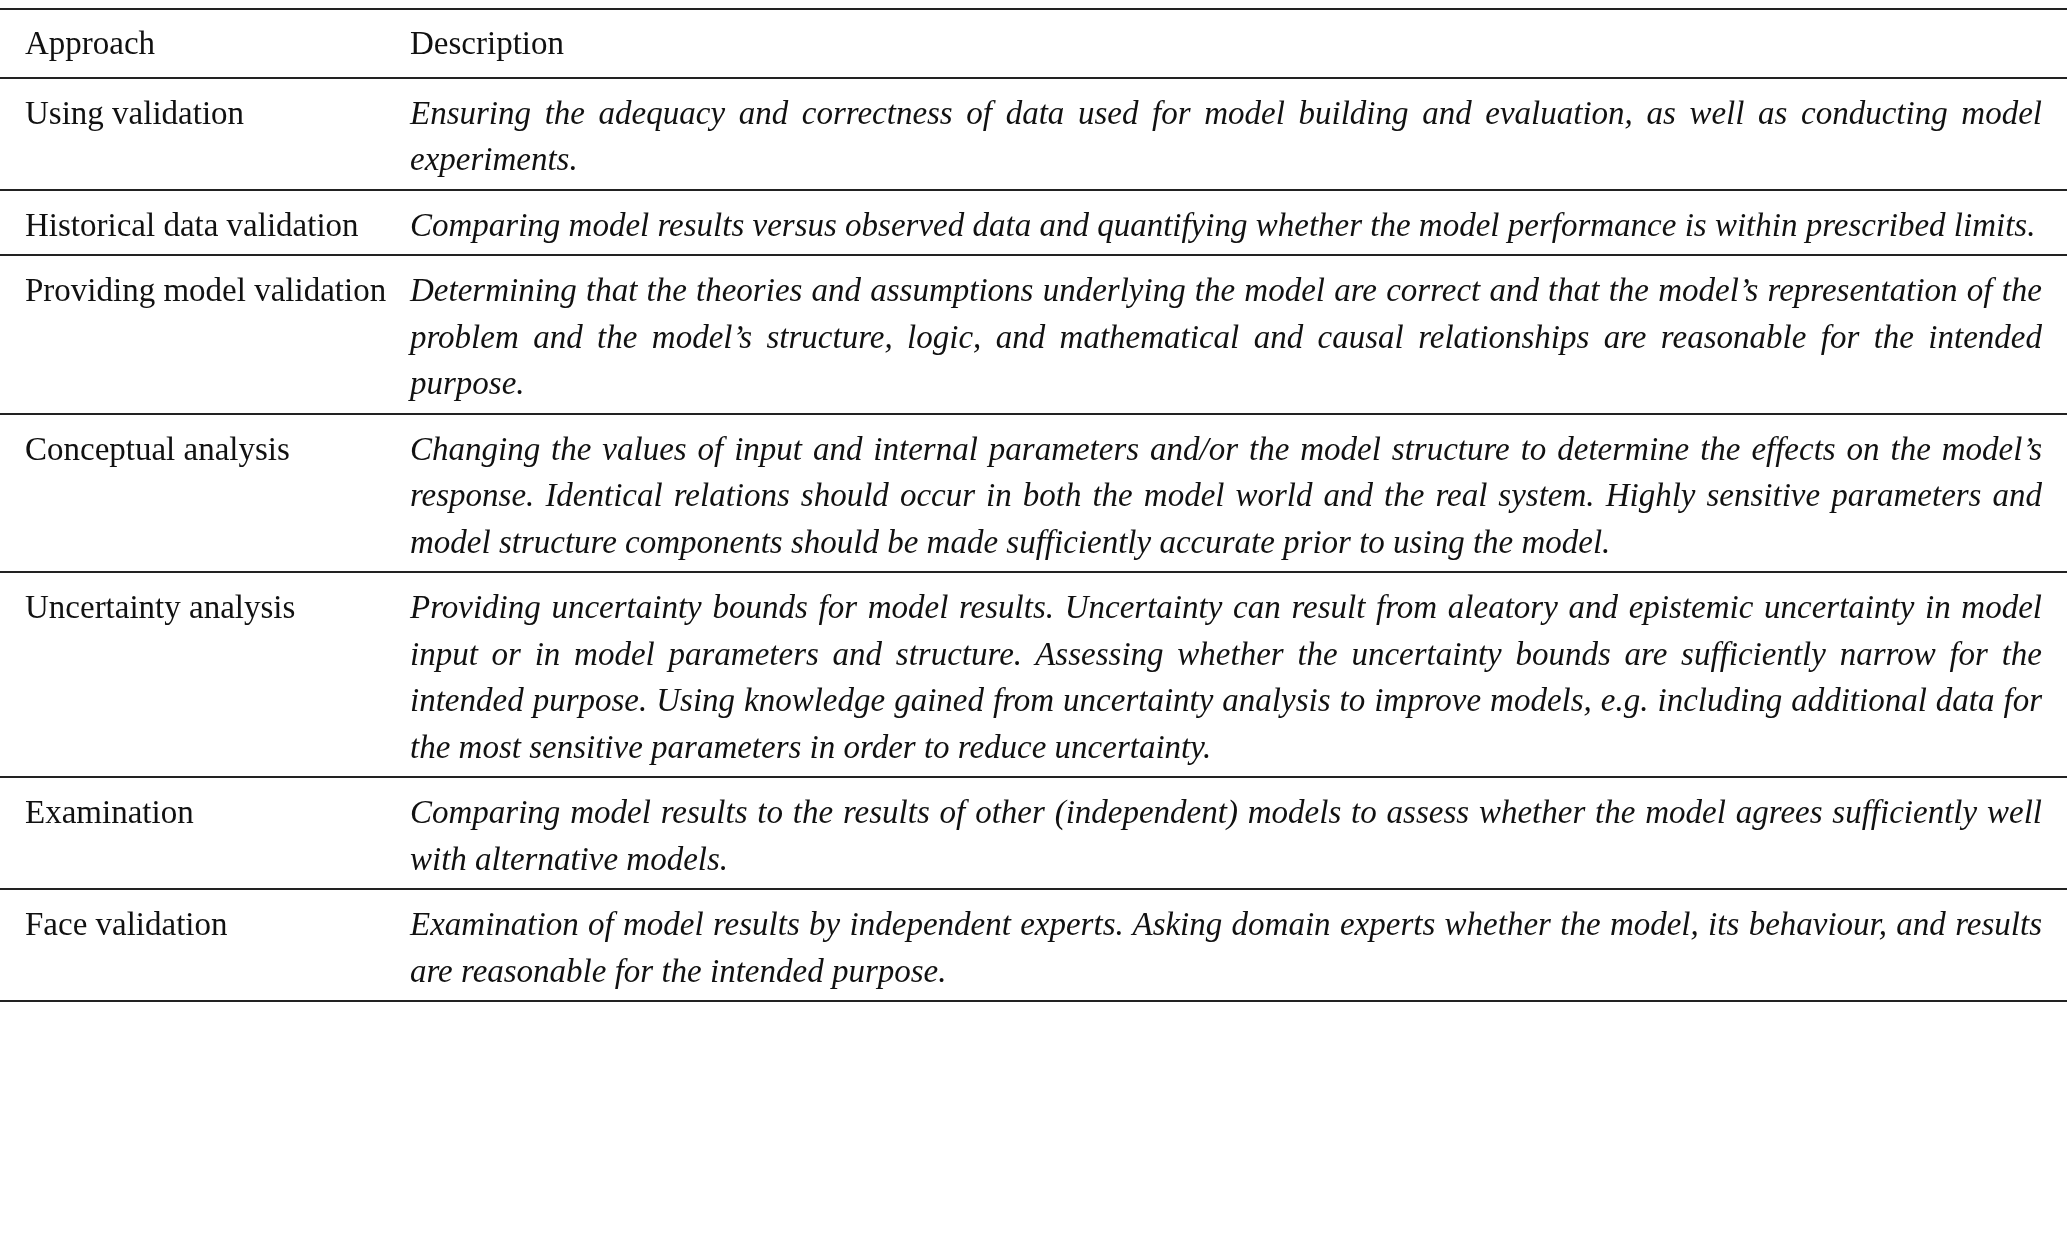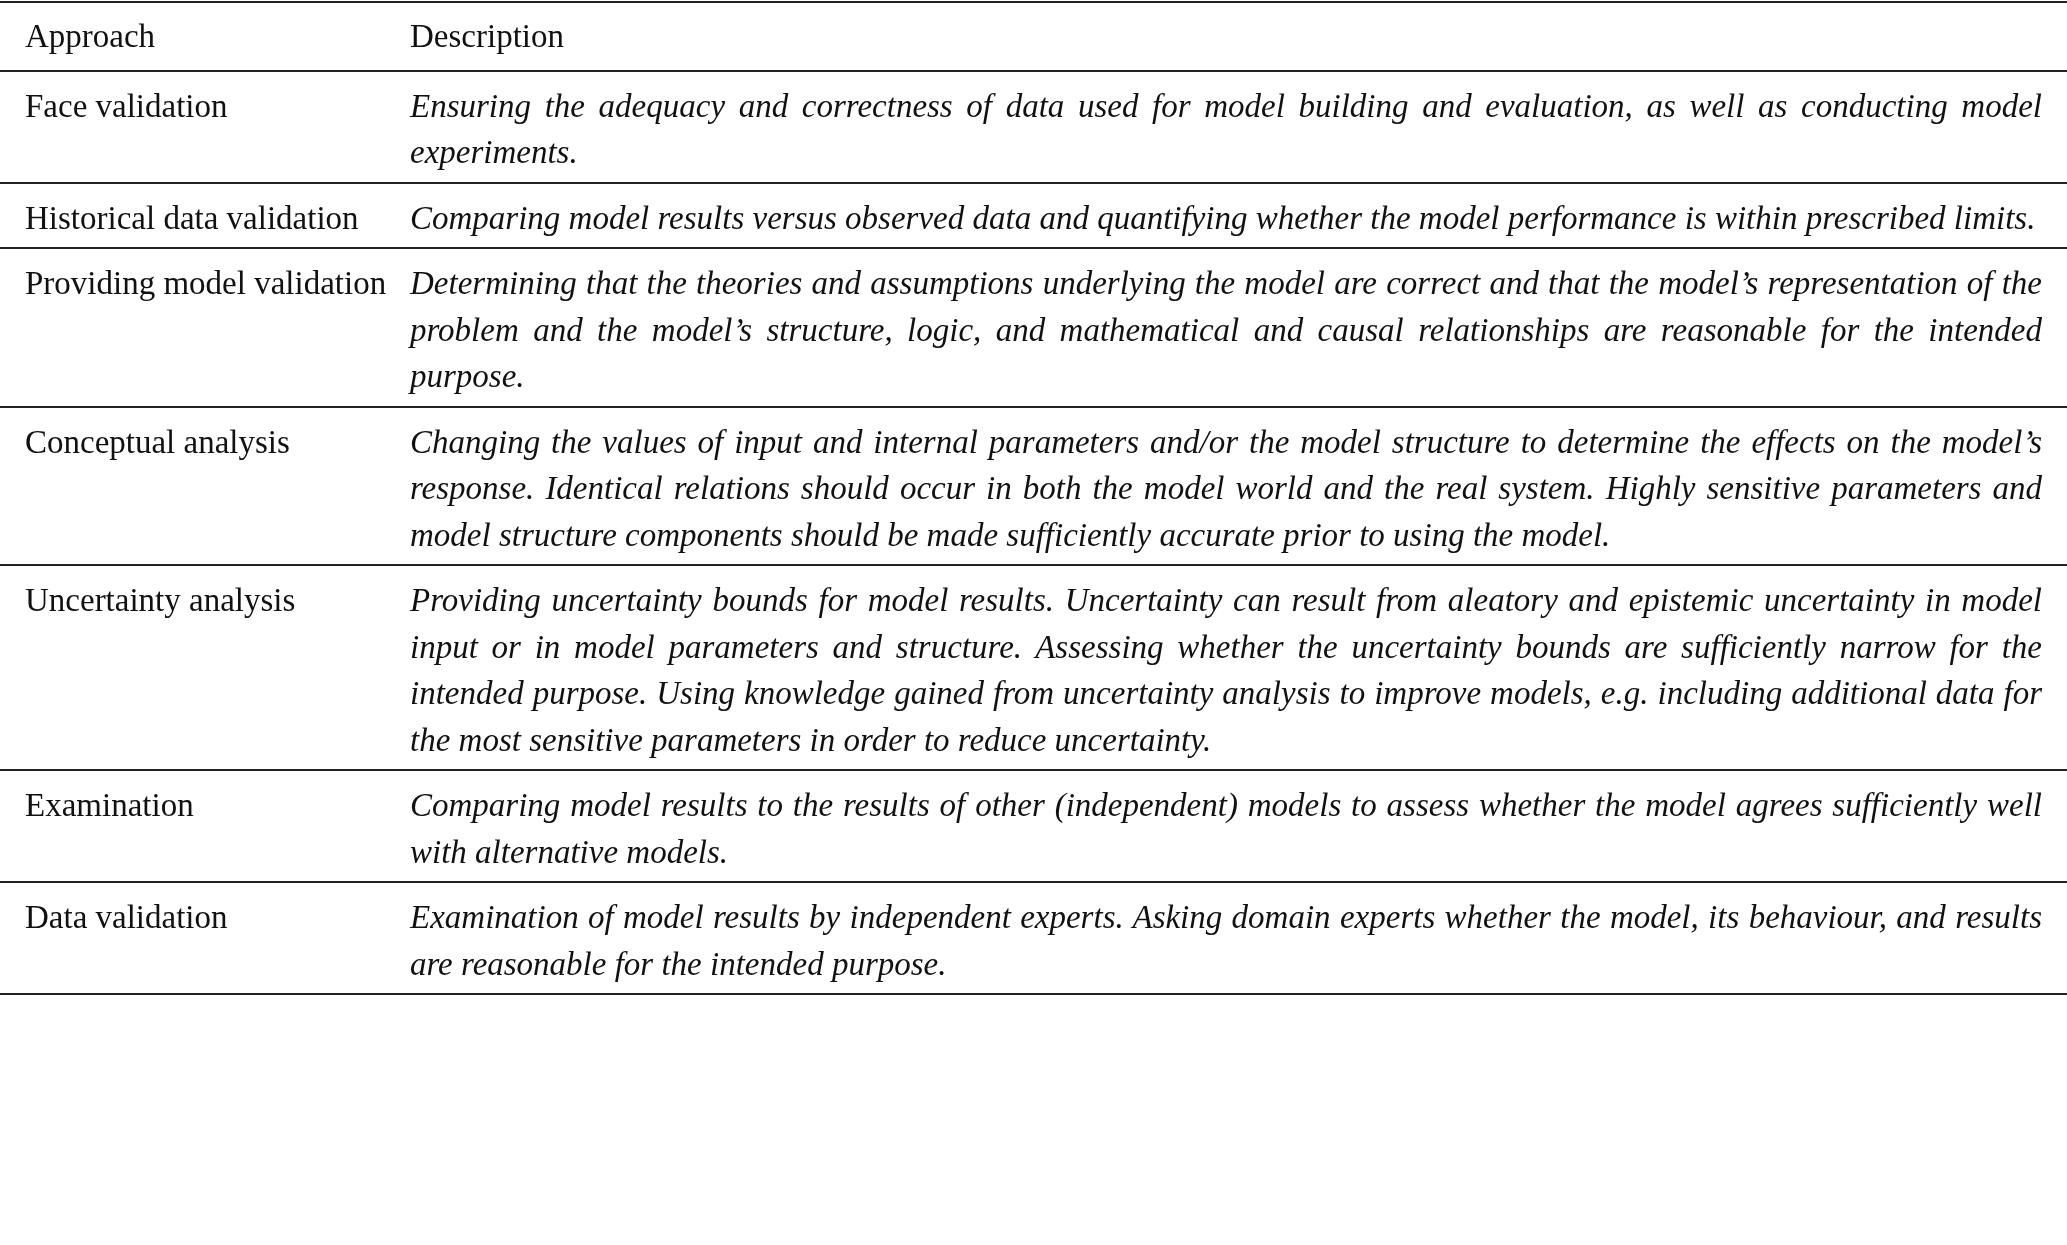--- a/index.html
+++ b/index.html
@@ -11,21 +11,21 @@
       width: 2067px;
       height: 1245px;
       overflow: hidden;
       font-family: "Liberation Serif", "DejaVu Serif", serif;
       color: #111111;
     }
     table {
       width: 2067px;
       border-collapse: collapse;
       table-layout: fixed;
-      margin-top: 1px;
+      margin-top: 8px;
     }
     col.c1 { width: 410px; }
     col.c2 { width: 1657px; }
     tr {
       border-top: 2.5px solid #222222;
     }
     tr:last-child {
       border-bottom: 2.5px solid #222222;
     }
     th, td {
@@ -62,21 +62,21 @@
     <col class="c2">
   </colgroup>
   <thead>
     <tr>
       <th class="c1">Approach</th>
       <th class="c2">Description</th>
     </tr>
   </thead>
   <tbody>
     <tr>
-      <td class="c1">Face validation</td>
+      <td class="c1">Using validation</td>
       <td class="c2">Ensuring the adequacy and correctness of data used for model building and evaluation, as well as conducting model experiments.</td>
     </tr>
     <tr>
       <td class="c1">Historical data validation</td>
       <td class="c2">Comparing model results versus observed data and quantifying whether the model performance is within prescribed limits.</td>
     </tr>
     <tr>
       <td class="c1">Providing model validation</td>
       <td class="c2">Determining that the theories and assumptions underlying the model are correct and that the model’s rep­resentation of the problem and the model’s structure, logic, and mathematical and causal relationships are reasonable for the intended purpose.</td>
     </tr>
@@ -86,17 +86,17 @@
     </tr>
     <tr>
       <td class="c1">Uncertainty analysis</td>
       <td class="c2">Providing uncertainty bounds for model results. Uncertainty can result from aleatory and epistemic uncer­tainty in model input or in model parameters and structure. Assessing whether the uncertainty bounds are sufficiently narrow for the intended purpose. Using knowledge gained from uncertainty analysis to improve models, e.g. including additional data for the most sensitive parameters in order to reduce uncertainty.</td>
     </tr>
     <tr>
       <td class="c1">Examination</td>
       <td class="c2">Comparing model results to the results of other (independent) models to assess whether the model agrees sufficiently well with alternative models.</td>
     </tr>
     <tr>
-      <td class="c1">Data validation</td>
+      <td class="c1">Face validation</td>
       <td class="c2">Examination of model results by independent experts. Asking domain experts whether the model, its be­haviour, and results are reasonable for the intended purpose.</td>
     </tr>
   </tbody>
 </table>
 
 </body></html>

